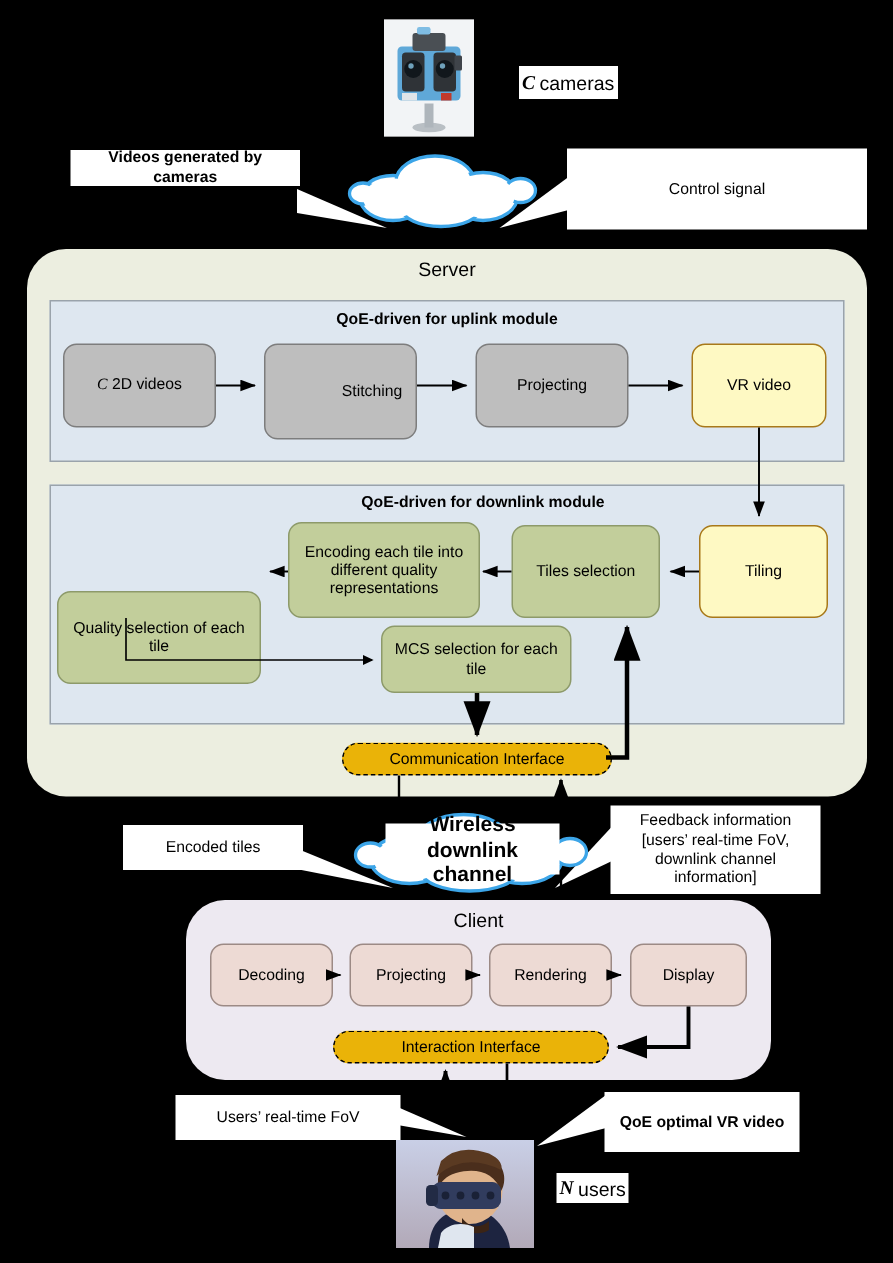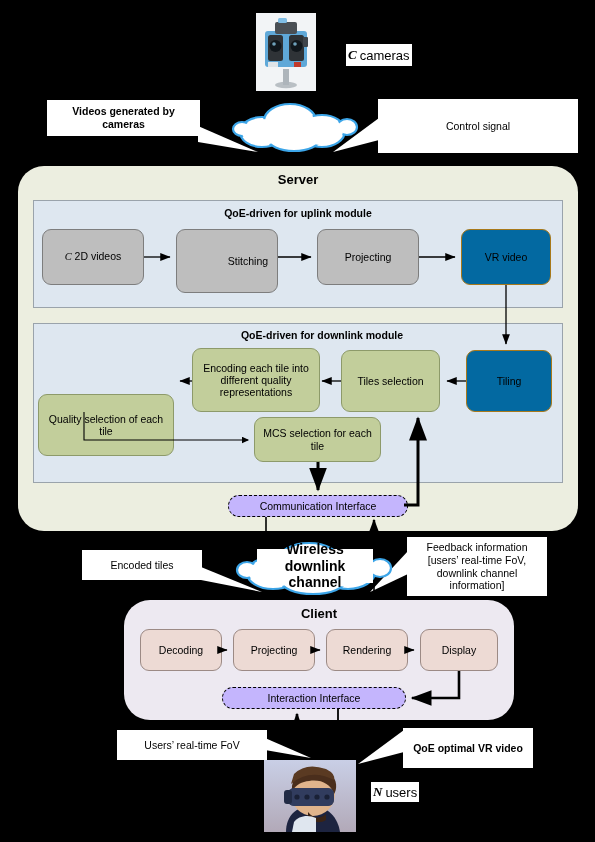--- a/index.html
+++ b/index.html
@@ -5,35 +5,35 @@
   html,body{margin:0;padding:0;background:#000;}
   body{width:595px;height:842px;position:relative;overflow:hidden;
        font-family:"Liberation Sans","DejaVu Sans",sans-serif;color:#000;}
   .abs{position:absolute;box-sizing:border-box;}
 
   
   .panel{border-radius:26px;}
   .server-panel{background:#ECEEE0;}
   .client-panel{background:#EDE9F1;}
   .module{background:#DEE7F0;border:1px solid #9aa3ab;}
-  .panel-title{font-weight:bold;font-size:13px;text-align:center;}
+  .panel-title{font-weight:normal;font-size:13px;text-align:center;}
   .module-title{font-weight:bold;font-size:10.5px;text-align:center;}
 
   
   .pbox{border-radius:9px;border:1px solid #7d7d7d;
         display:flex;align-items:center;justify-content:center;
         text-align:center;font-size:10.5px;line-height:1.15;padding:2px;}
   .gray{background:#BEBEBE;}
-  .amber{background:#0369a1;border-color:#a8791a;}
+  .amber{background:#fef9c3;border-color:#a8791a;}
   .green{background:#C2CE9B;border-color:#8d9a6a;}
   .pink{background:#EDDAD4;border-color:#9c8a85;}
   .pbox .it{font-style:italic;font-family:"Liberation Serif","DejaVu Serif",serif;}
 
   
-  .pill{background:#c4b5fd;border:1.6px dashed #000;border-radius:16px;
+  .pill{background:#eab308;border:1.6px dashed #000;border-radius:16px;
         display:flex;align-items:center;justify-content:center;
         font-size:10.5px;text-align:center;}
 
   
   .callout{background:#fff;display:flex;align-items:center;justify-content:center;
            text-align:center;font-size:10.5px;line-height:1.2;padding:2px 4px;}
   .callout.b{font-weight:bold;}
 
   
   .chip{background:#fff;font-size:13px;display:flex;align-items:center;
@@ -71,21 +71,21 @@
   <span>cameras</span>
 </div>
 
 <svg width="595" height="842">
 
   <polygon points="198,126 258,152 198,142" fill="#ffffff"></polygon>
 
   <polygon points="379,118 333,152 379,140" fill="#ffffff"></polygon>
 </svg>
 
-<div class="abs callout b" style="left:47px;top:100px;width:153px;height:36px;">
+<div class="abs callout b" style="left:47px;top:100px;width:153px;height:24px;">
   <span>Videos generated by cameras</span>
 </div>
 
 <div class="abs" style="left:228px;top:99px;width:134px;height:54px;">
   <svg width="134" height="54" viewBox="0 0 134 54">
     <g fill="#ffffff" stroke="#3CA5E8" stroke-width="2.2">
       <ellipse cx="34" cy="33" rx="22" ry="15"></ellipse>
       <ellipse cx="62" cy="22" rx="26" ry="17"></ellipse>
       <ellipse cx="94" cy="32" rx="23" ry="16"></ellipse>
       <ellipse cx="66" cy="40" rx="26" ry="12"></ellipse>

